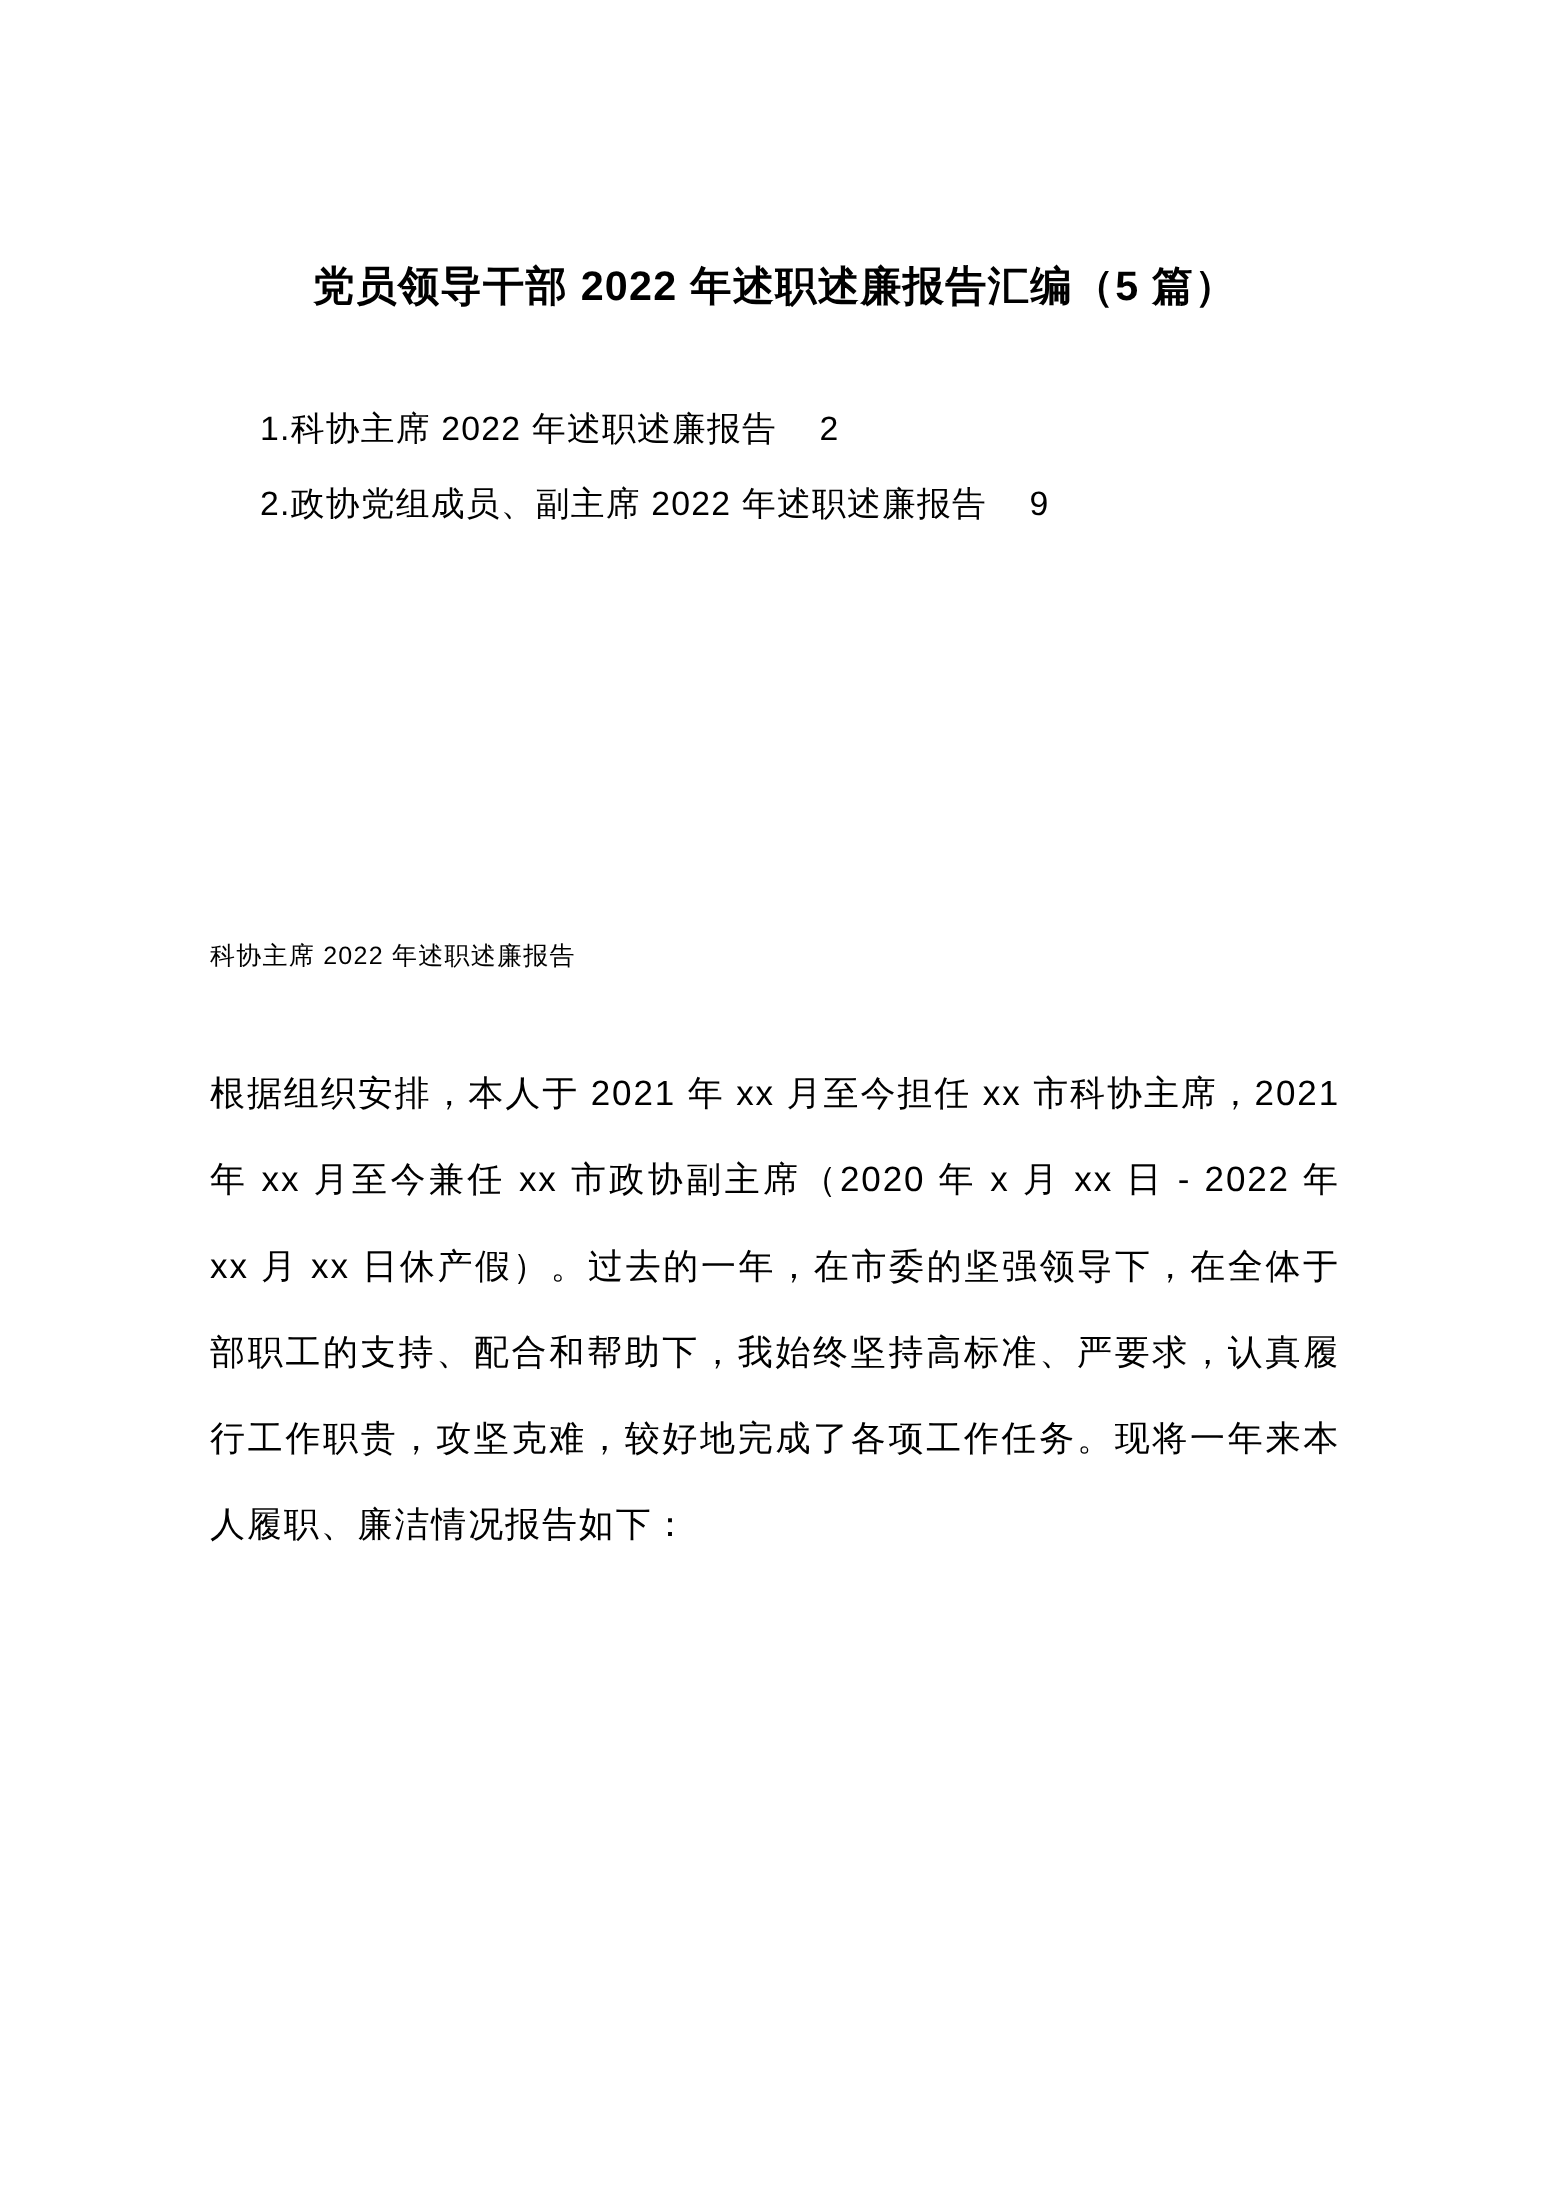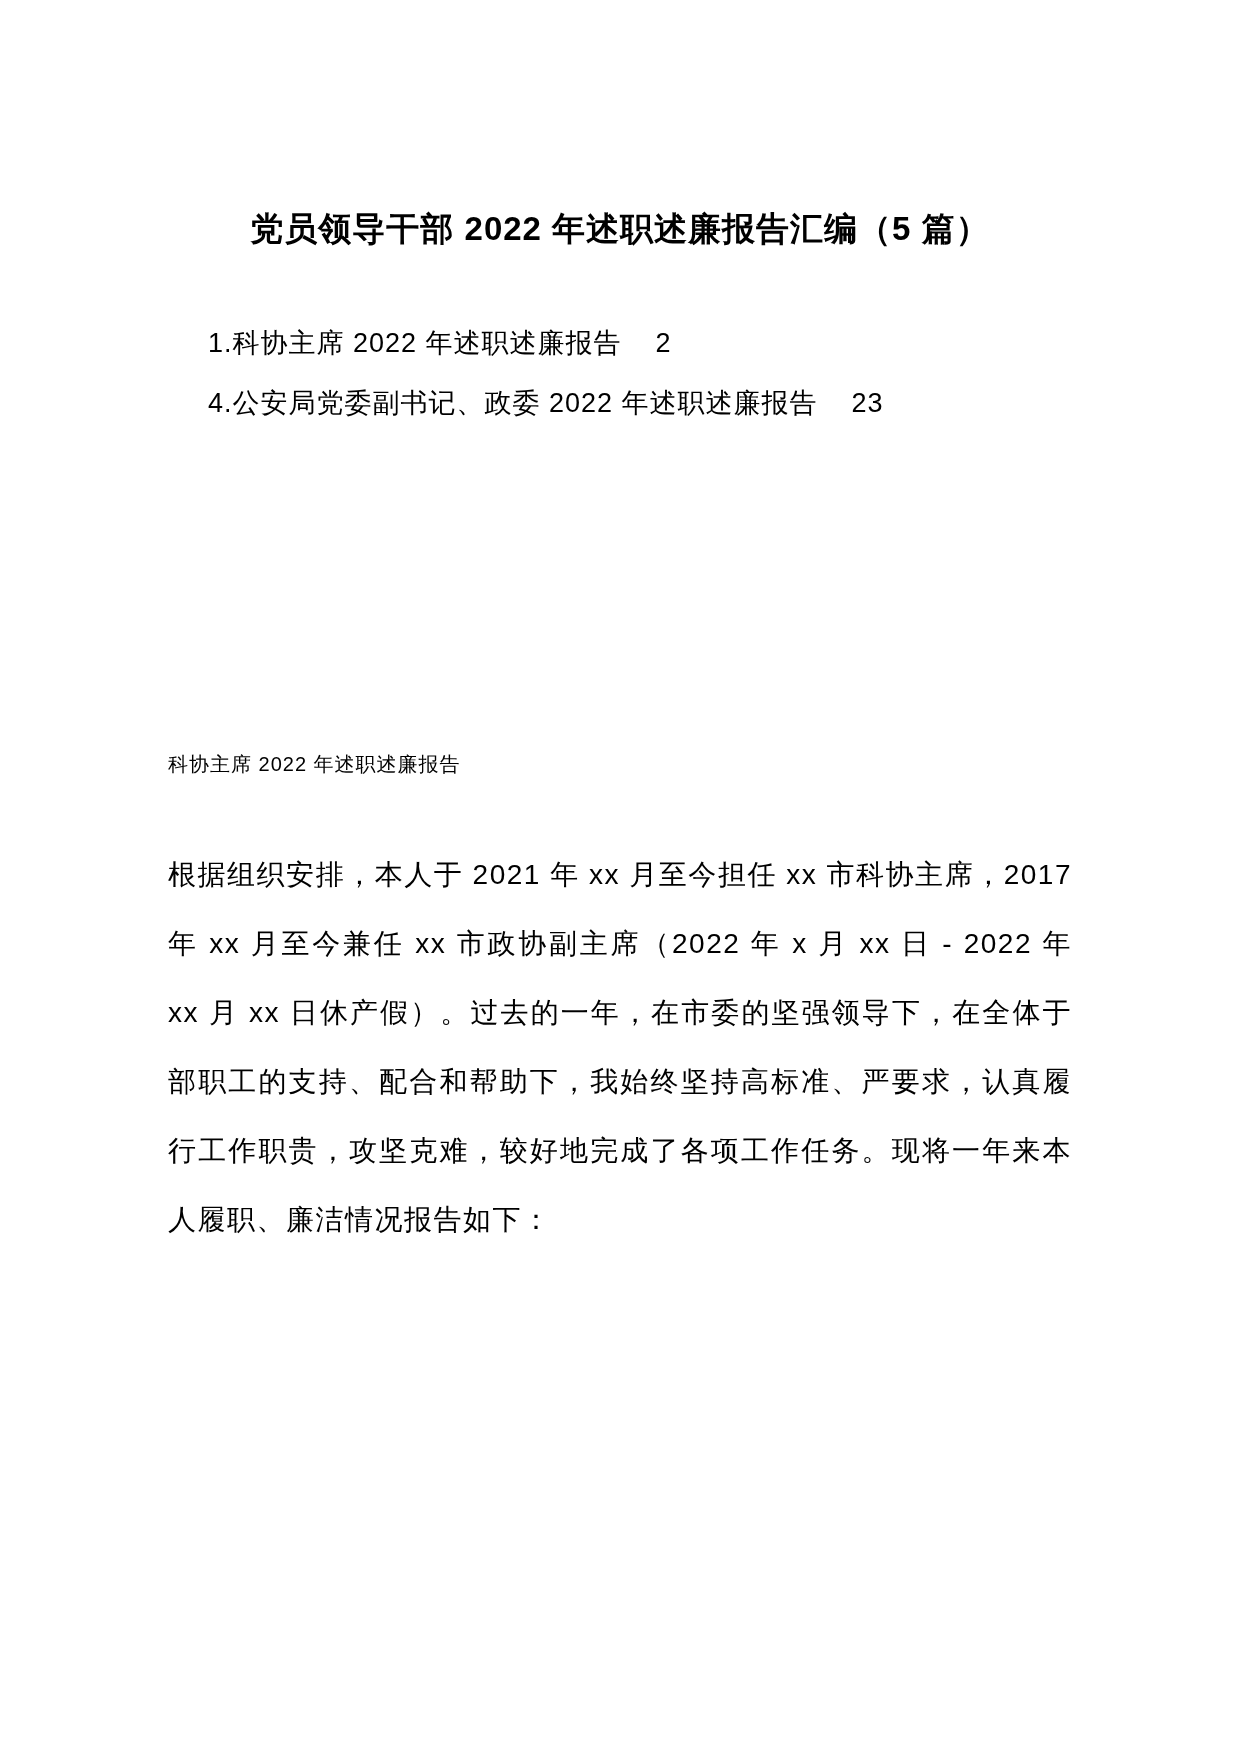--- a/index.html
+++ b/index.html
@@ -78,21 +78,21 @@
 <div class="page">
 
   <h1 class="doc-title">党员领导干部 2022 年述职述廉报告汇编（5 篇）</h1>
 
 
   <ul class="toc-list">
     <li>
       <span>1.科协主席 2022 年述职述廉报告</span><span class="toc-page-num">2</span>
     </li>
     <li>
-      <span>4.公安局党委副书记、政委 2022 年述职述廉报告</span><span class="toc-page-num">23</span>
+      <span>2.政协党组成员、副主席 2022 年述职述廉报告</span><span class="toc-page-num">9</span>
     </li>
   </ul>
 
   <h3 class="section-heading">科协主席 2022 年述职述廉报告</h3>
 
-  <p class="body-paragraph">根据组织安排，本人于 2021 年 xx 月至今担任 xx 市科协主席，2017 年 xx 月至今兼任 xx 市政协副主席（2022 年 x 月 xx 日 - 2022 年 xx 月 xx 日休产假）。过去的一年，在市委的坚强领导下，在全体于部职工的支持、配合和帮助下，我始终坚持高标准、严要求，认真履行工作职贵，攻坚克难，较好地完成了各项工作任务。现将一年来本人履职、廉洁情况报告如下：</p>
+  <p class="body-paragraph">根据组织安排，本人于 2021 年 xx 月至今担任 xx 市科协主席，2021 年 xx 月至今兼任 xx 市政协副主席（2020 年 x 月 xx 日 - 2022 年 xx 月 xx 日休产假）。过去的一年，在市委的坚强领导下，在全体于部职工的支持、配合和帮助下，我始终坚持高标准、严要求，认真履行工作职贵，攻坚克难，较好地完成了各项工作任务。现将一年来本人履职、廉洁情况报告如下：</p>
 
 </div>
 
 </body></html>

